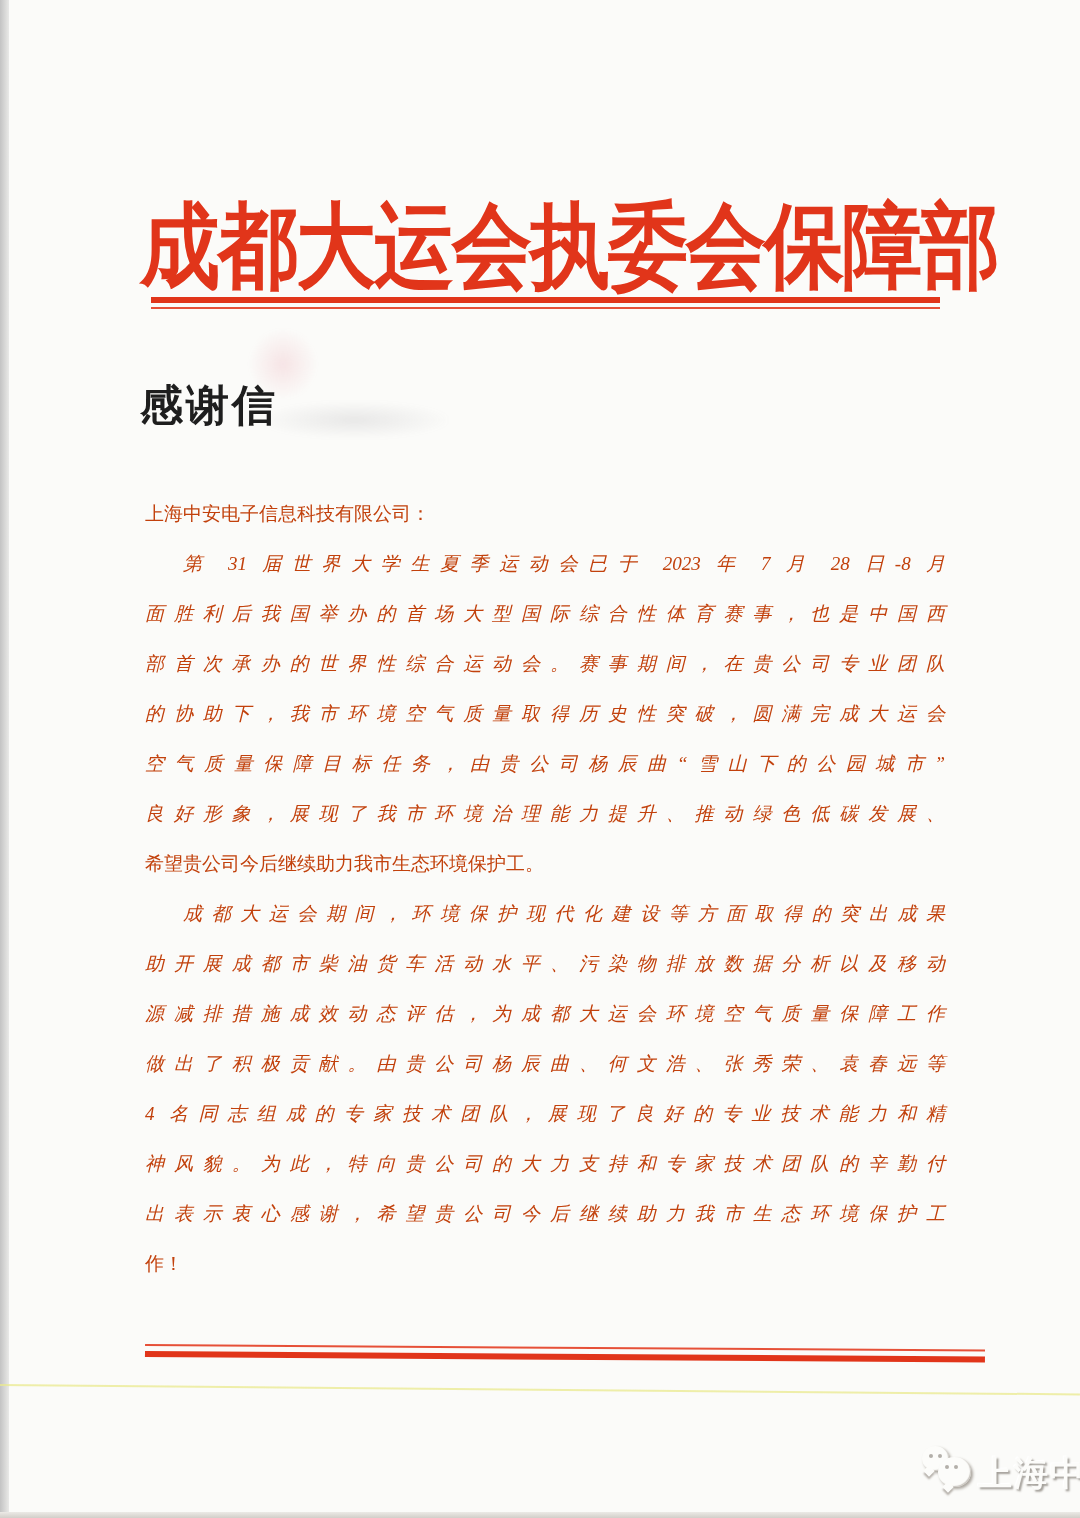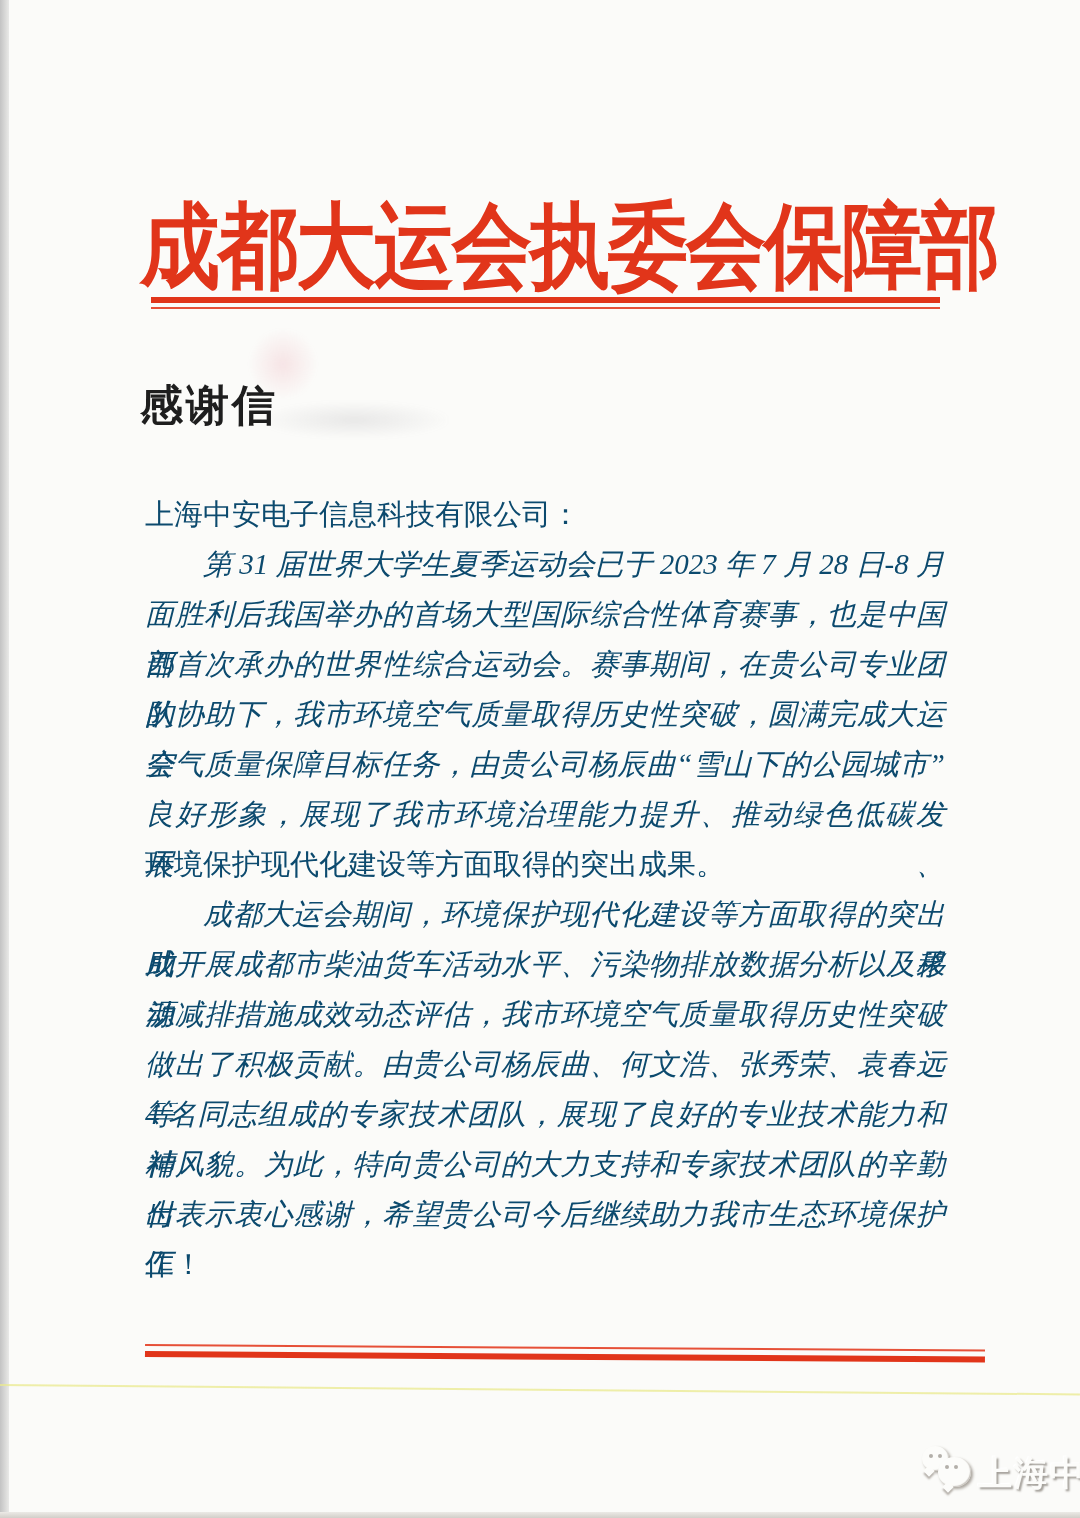--- a/index.html
+++ b/index.html
@@ -34,21 +34,21 @@
   
   .bleed-pink{position:absolute;left:248px;top:328px;width:70px;height:72px;
     background:radial-gradient(ellipse at center,rgba(225,110,130,0.16),rgba(225,110,130,0) 70%);
     filter:blur(2px);}
   .bleed-gray{position:absolute;left:262px;top:402px;width:185px;height:36px;
     background:radial-gradient(ellipse at center,rgba(120,118,128,0.14),rgba(120,118,128,0) 75%);
     filter:blur(2px);}
   
   .body-block{
     position:absolute;left:145px;top:489px;width:800px;
-    font-size:29px;line-height:50px;color:#0c4a6e;
+    font-size:19px;line-height:50px;color:#c2410c;
   }
   .body-block .line{height:50px;white-space:nowrap;}
   .body-block .fill{white-space:normal;text-align:justify;text-align-last:justify;font-style:italic;}
   .body-block .indent{text-indent:2em;}
   
   .rule-bottom{position:absolute;left:145px;top:1344px;width:840px;
     transform:rotate(0.38deg);transform-origin:left center;}
   .rule-bottom .thin{height:2px;background:#e65038;}
   .rule-bottom .gap{height:5px;}
   .rule-bottom .thick{height:6px;background:#e1351a;}
@@ -93,24 +93,24 @@
 <div class="doc-title">感谢信</div>
 
 <div class="body-block">
   <div class="line">上海中安电子信息科技有限公司：</div>
   <div class="line fill indent">第 31 届世界大学生夏季运动会已于 2023 年 7 月 28 日-8 月</div>
   <div class="line fill">面胜利后我国举办的首场大型国际综合性体育赛事，也是中国西</div>
   <div class="line fill">部首次承办的世界性综合运动会。赛事期间，在贵公司专业团队</div>
   <div class="line fill">的协助下，我市环境空气质量取得历史性突破，圆满完成大运会</div>
   <div class="line fill">空气质量保障目标任务，由贵公司杨辰曲“雪山下的公园城市”</div>
   <div class="line fill">良好形象，展现了我市环境治理能力提升、推动绿色低碳发展、</div>
-  <div class="line">环境保护现代化建设等方面取得的突出成果。</div>
+  <div class="line">希望贵公司今后继续助力我市生态环境保护工。</div>
   <div class="line fill indent">成都大运会期间，环境保护现代化建设等方面取得的突出成果</div>
   <div class="line fill">助开展成都市柴油货车活动水平、污染物排放数据分析以及移动</div>
-  <div class="line fill">源减排措施成效动态评估，我市环境空气质量取得历史性突破</div>
+  <div class="line fill">源减排措施成效动态评估，为成都大运会环境空气质量保障工作</div>
   <div class="line fill">做出了积极贡献。由贵公司杨辰曲、何文浩、张秀荣、袁春远等</div>
   <div class="line fill">4 名同志组成的专家技术团队，展现了良好的专业技术能力和精</div>
   <div class="line fill">神风貌。为此，特向贵公司的大力支持和专家技术团队的辛勤付</div>
   <div class="line fill">出表示衷心感谢，希望贵公司今后继续助力我市生态环境保护工</div>
   <div class="line">作！</div>
 </div>
 
 <div class="rule-bottom">
   <div class="thin"></div>
     <div class="gap"></div>

